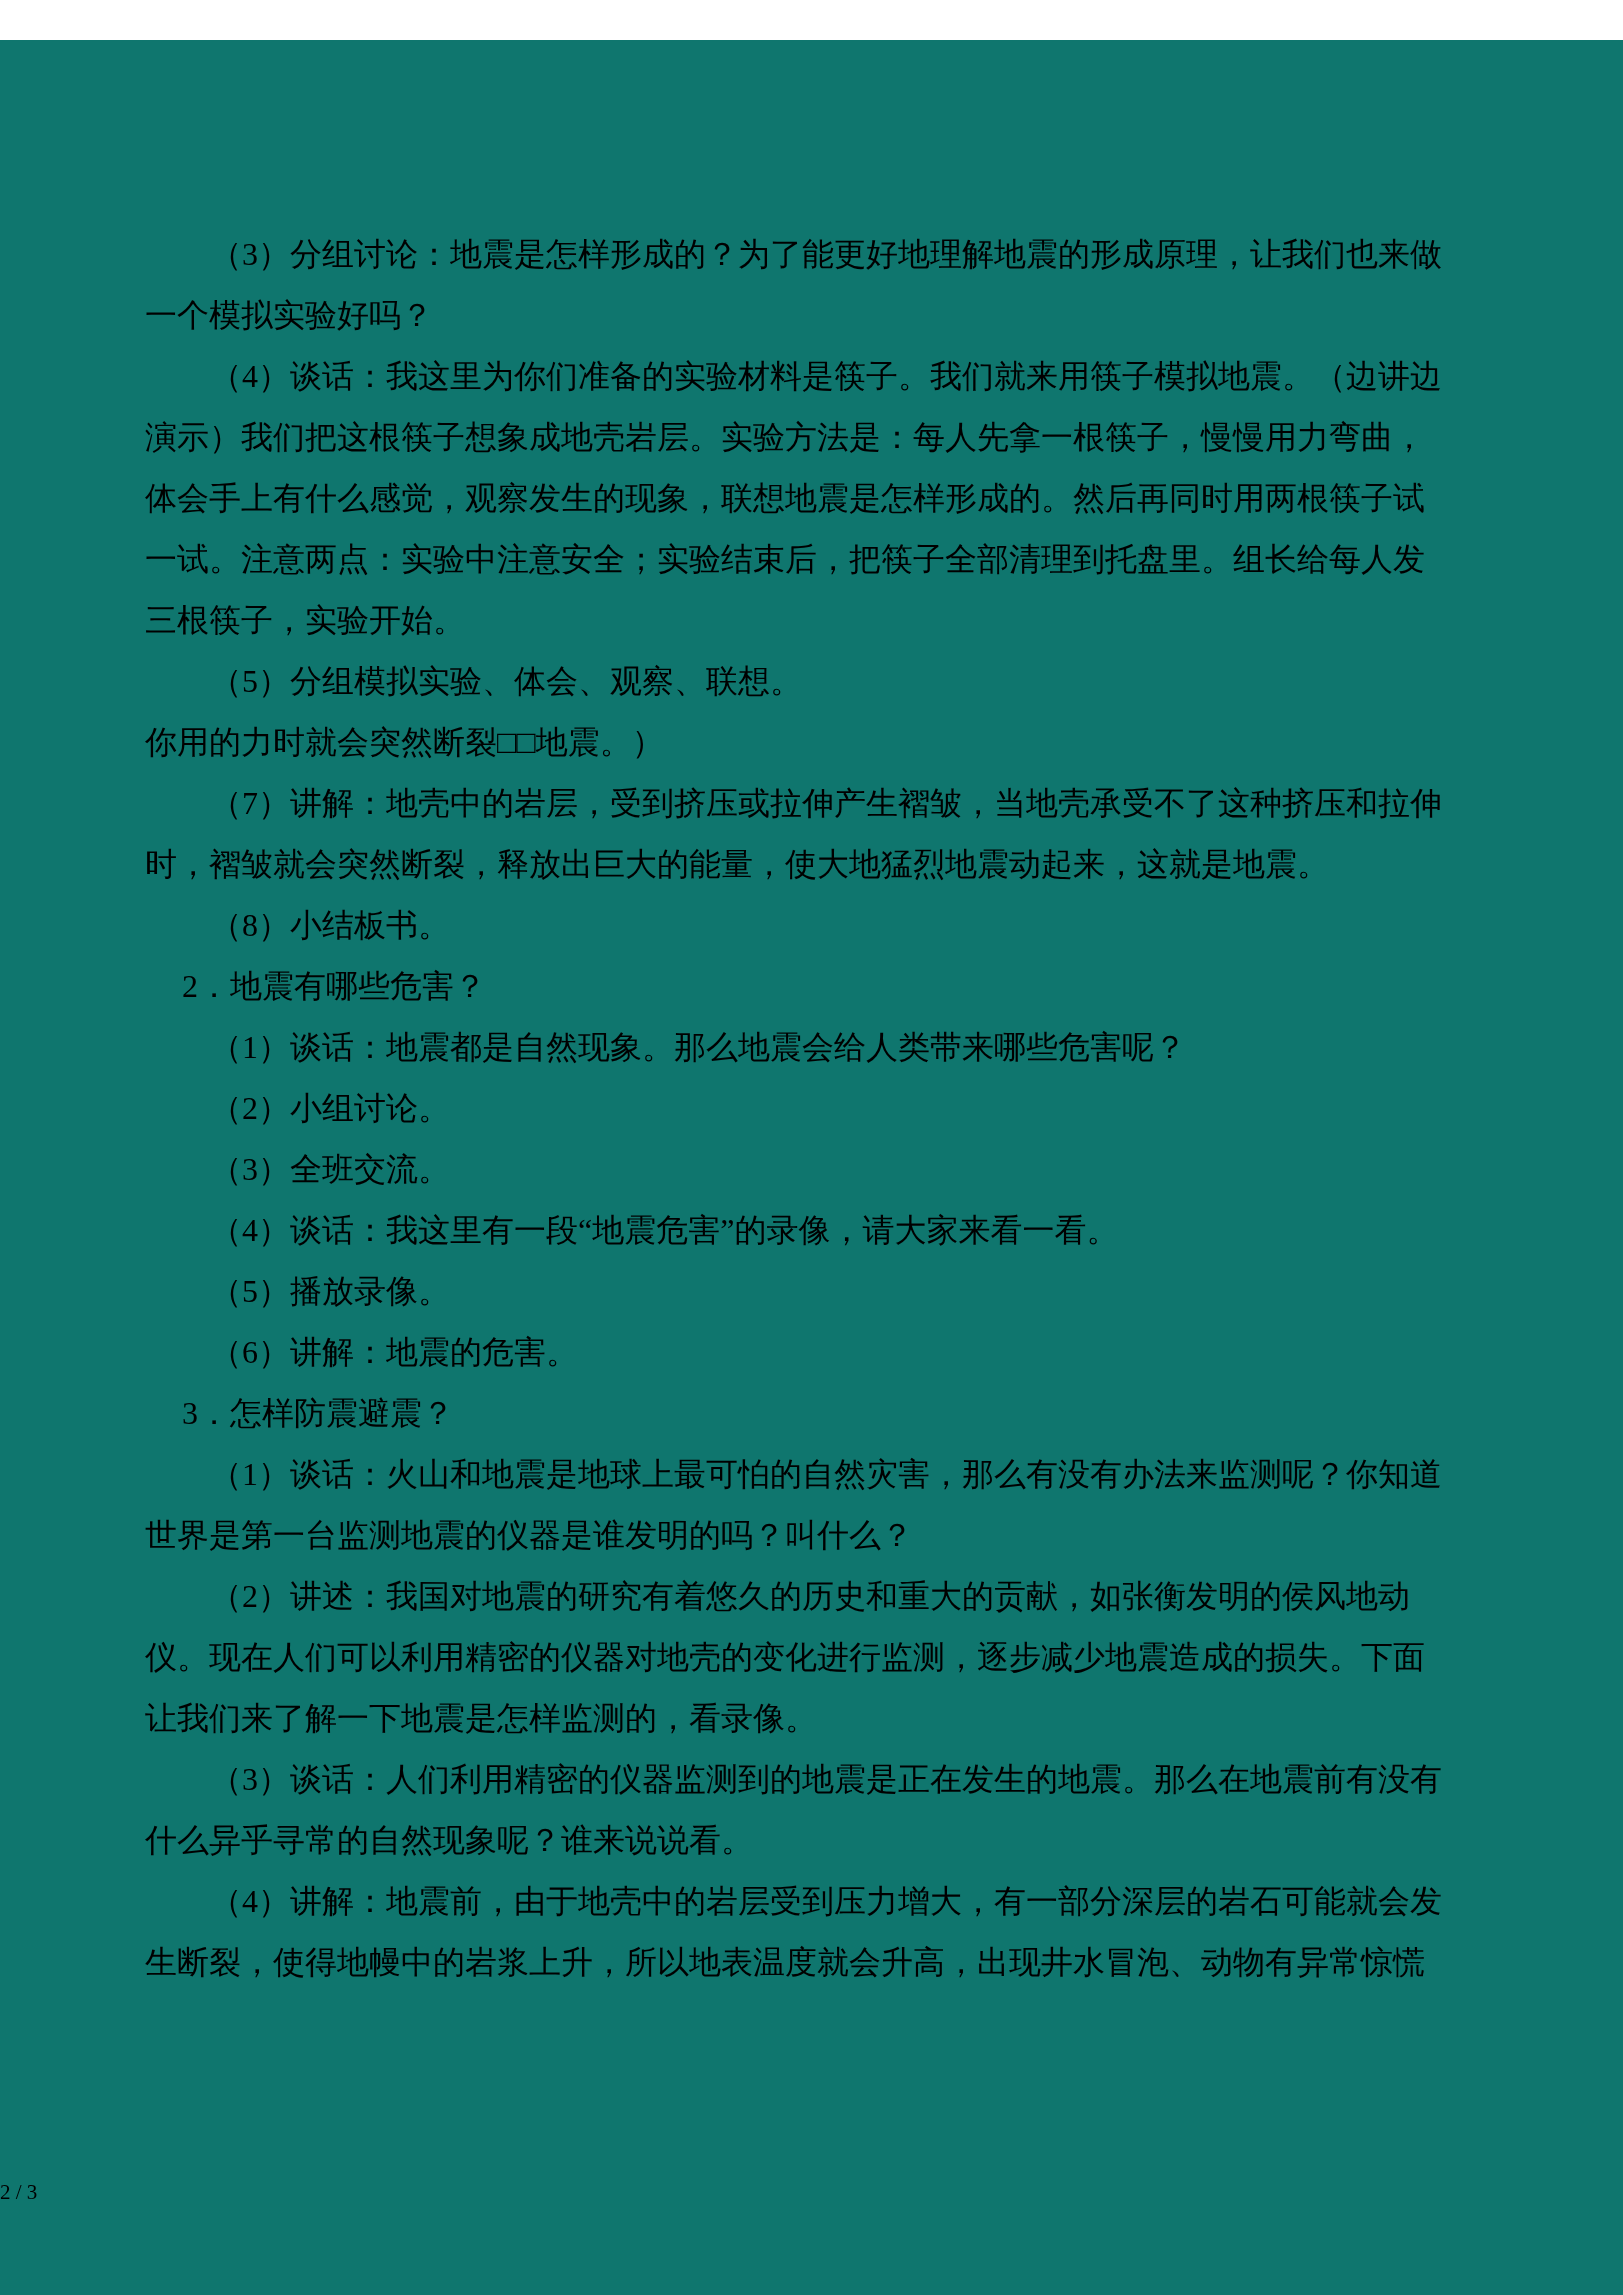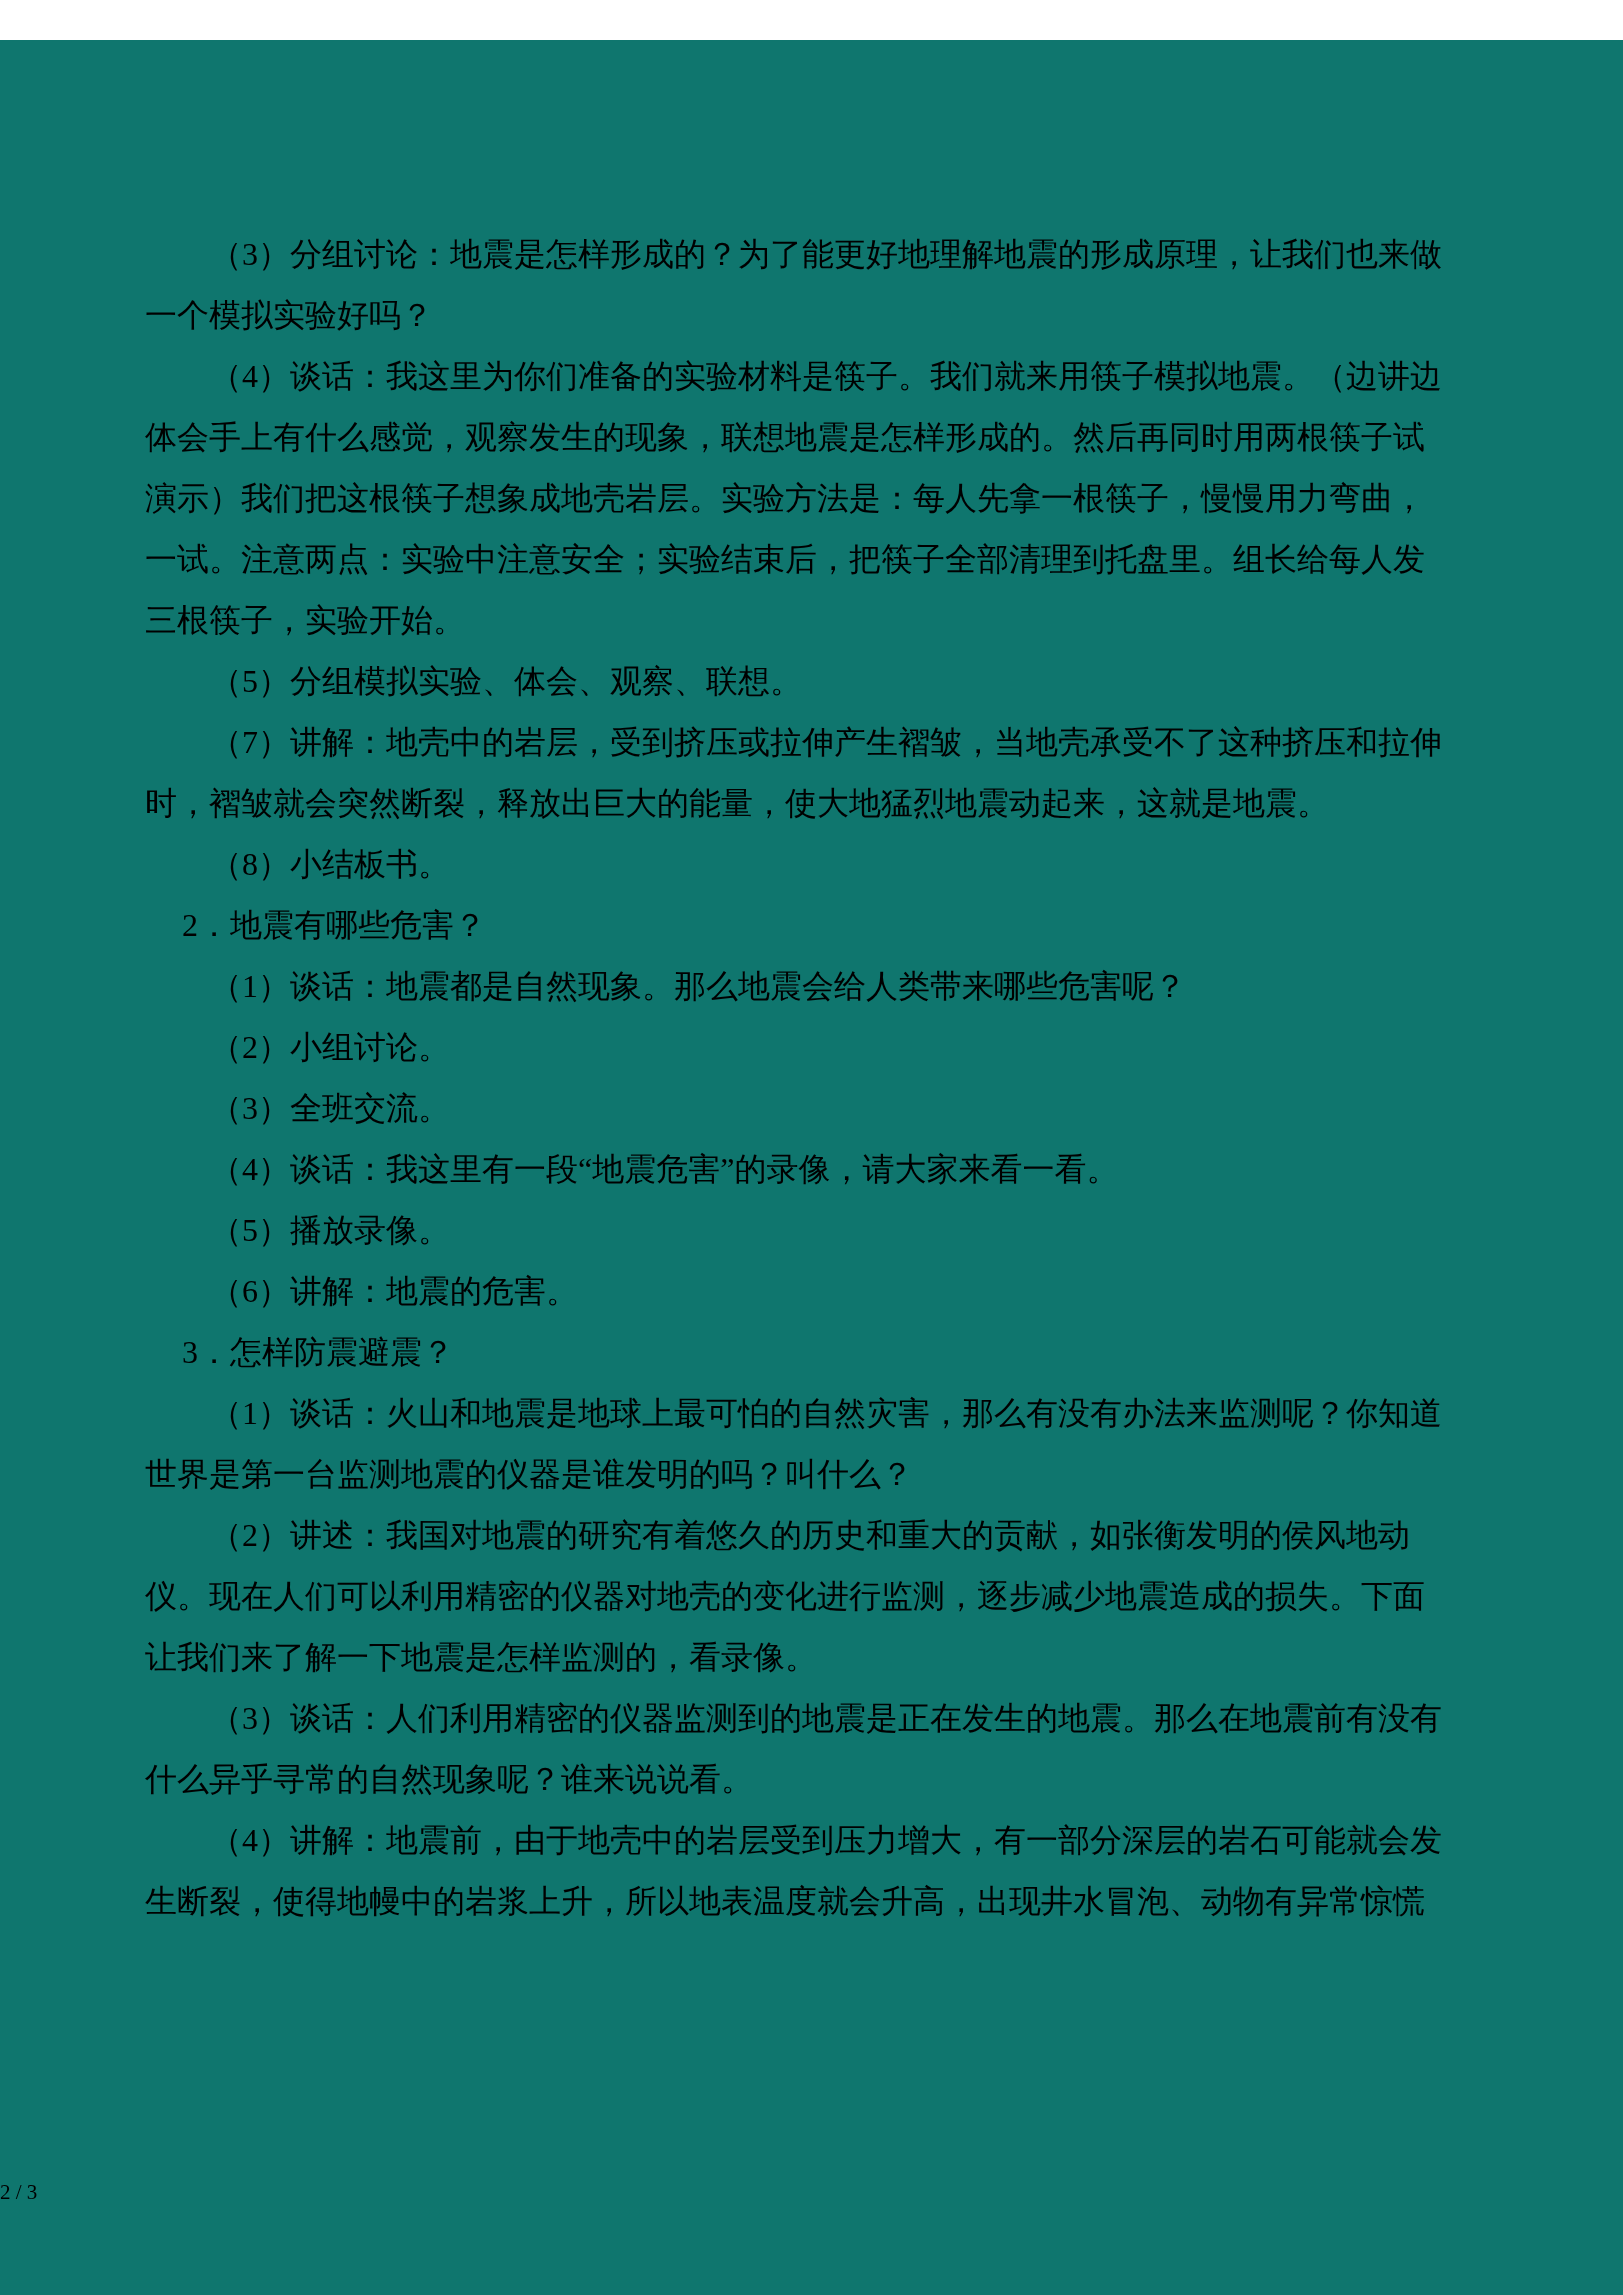--- a/index.html
+++ b/index.html
@@ -46,25 +46,26 @@
   }
 </style>
 </head>
 <body>
 
 <div class="page">
   <div class="content">
       <div class="line indent-2">（3）分组讨论：地震是怎样形成的？为了能更好地理解地震的形成原理，让我们也来做</div>
       <div class="line indent-0">一个模拟实验好吗？</div>
       <div class="line indent-2">（4）谈话：我这里为你们准备的实验材料是筷子。我们就来用筷子模拟地震。（边讲边</div>
+      <div class="line indent-0">演示）我们把这根筷子想象成地壳岩层。实验方法是：每人先拿一根筷子，慢慢用力弯曲，</div>
       <div class="line indent-0">体会手上有什么感觉，观察发生的现象，联想地震是怎样形成的。然后再同时用两根筷子试</div>
-      <div class="line indent-0">演示）我们把这根筷子想象成地壳岩层。实验方法是：每人先拿一根筷子，慢慢用力弯曲，</div>
       <div class="line indent-0">一试。注意两点：实验中注意安全；实验结束后，把筷子全部清理到托盘里。组长给每人发</div>
       <div class="line indent-0">三根筷子，实验开始。</div>
       <div class="line indent-2">（5）分组模拟实验、体会、观察、联想。</div>
+      <div class="line indent-0">你用的力时就会突然断裂□□地震。）</div>
       <div class="line indent-2">（7）讲解：地壳中的岩层，受到挤压或拉伸产生褶皱，当地壳承受不了这种挤压和拉伸</div>
       <div class="line indent-0">时，褶皱就会突然断裂，释放出巨大的能量，使大地猛烈地震动起来，这就是地震。</div>
       <div class="line indent-2">（8）小结板书。</div>
       <div class="line indent-1_5">2．地震有哪些危害？</div>
       <div class="line indent-2">（1）谈话：地震都是自然现象。那么地震会给人类带来哪些危害呢？</div>
       <div class="line indent-2">（2）小组讨论。</div>
       <div class="line indent-2">（3）全班交流。</div>
       <div class="line indent-2">（4）谈话：我这里有一段“地震危害”的录像，请大家来看一看。</div>
       <div class="line indent-2">（5）播放录像。</div>
       <div class="line indent-2">（6）讲解：地震的危害。</div>

